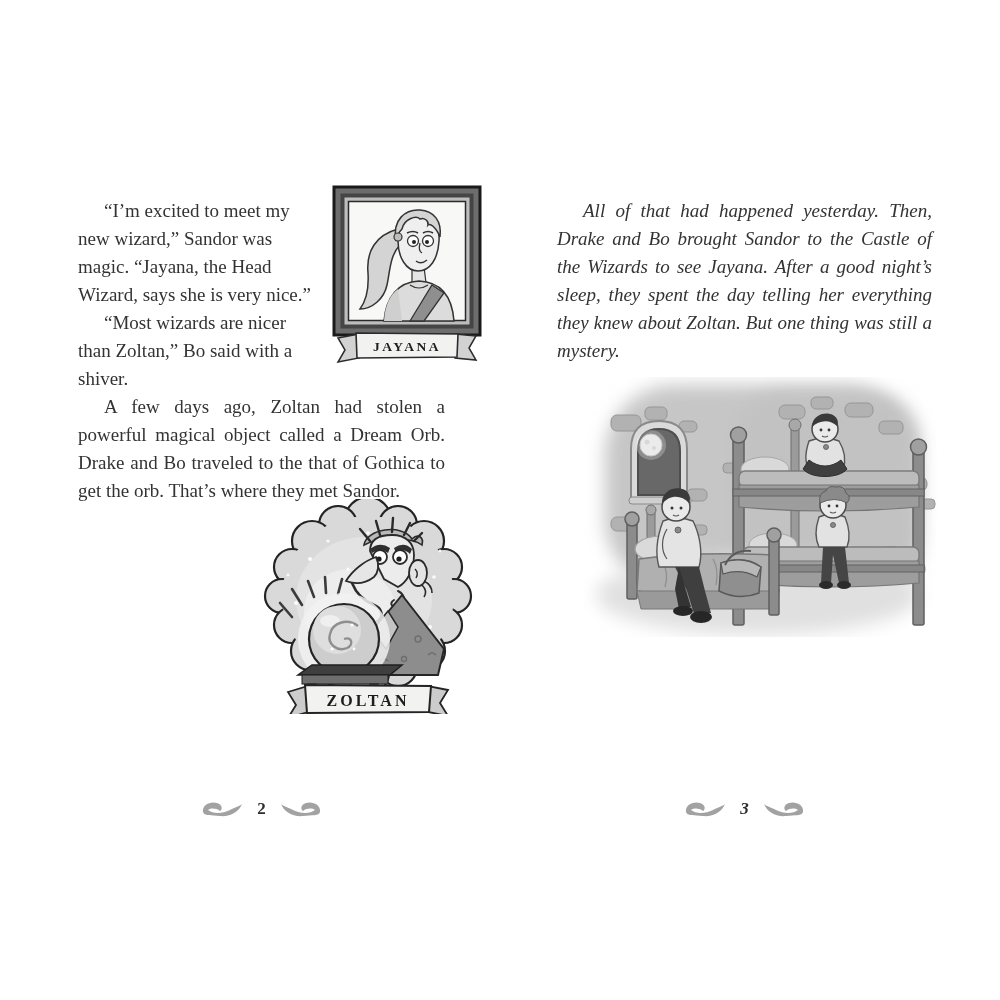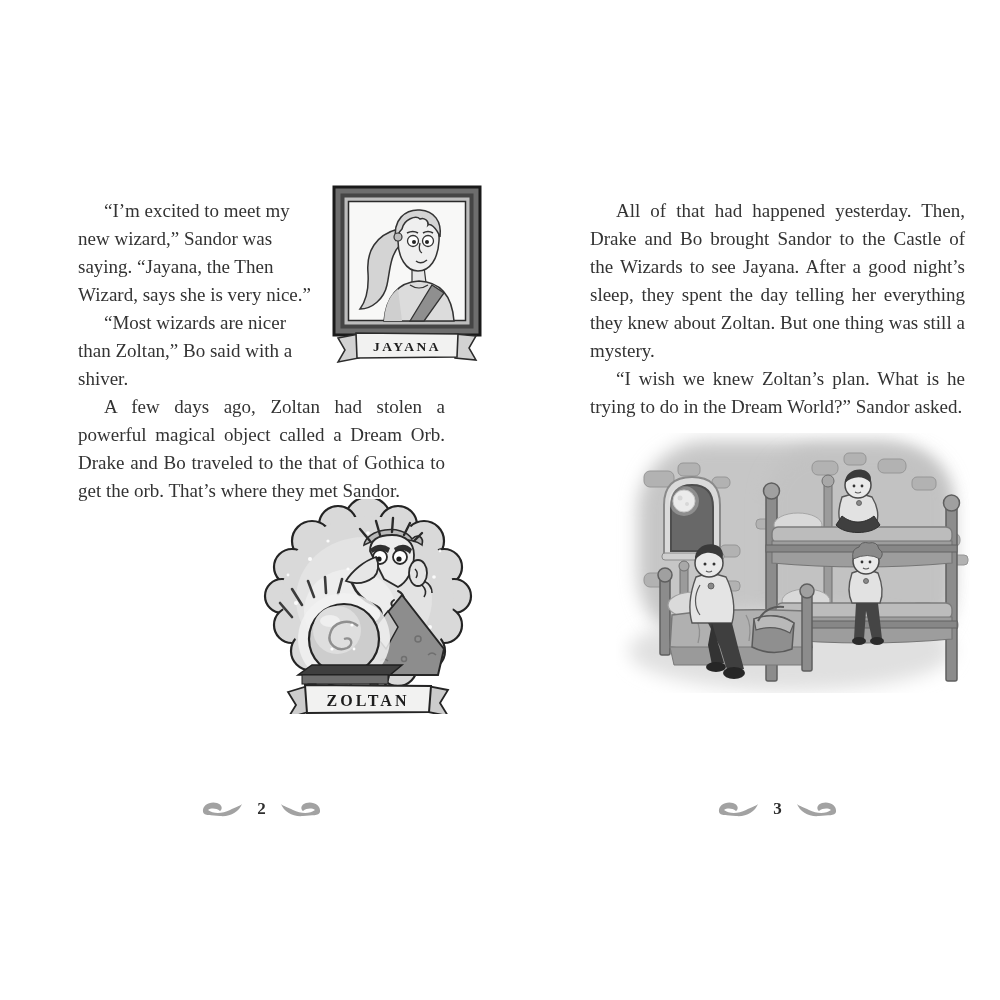--- a/index.html
+++ b/index.html
@@ -2,21 +2,21 @@
 <html><head>
 <meta charset="utf-8">
 <style>
   html,body{margin:0;padding:0;}
   body{
     width:1000px;height:1000px;position:relative;background:#ffffff;
     font-family:"Liberation Serif",serif;color:#333333;overflow:hidden;
   }
   .page{position:absolute;top:197px;font-size:19px;line-height:28px;}
   #left-page{left:78px;width:367px;height:650px;}
-  #right-page{left:590px;width:375px;height:650px;}
+  #right-page{left:557px;width:375px;height:650px;font-style:italic;}
   p{margin:0;text-indent:26px;}
   .justify{text-align:justify;}
   .float-portrait{float:right;width:150px;height:178px;margin:-12px -37px 6px 10px;}
   .float-portrait svg,.float-zoltan svg,.scene svg,.flourish svg{display:block;width:100%;height:100%;}
   .float-zoltan{float:right;width:232px;height:215px;margin:-6px -39px 0 12px;}
   .scene{margin:12px 0 0 26px;width:354px;height:260px;}
   .after-scene{margin-top:12px;}
   .folio{position:absolute;top:603px;left:0;right:0;display:flex;align-items:center;justify-content:center;gap:13px;}
   .folio .num{font-weight:bold;font-size:17px;line-height:1;color:#2e2e2e;transform:translateY(-1px);}
   .flourish{width:44px;height:18px;}
@@ -55,21 +55,21 @@
       </g>
       <g>
         <polygon points="6,153 27,149 27,173 6,177 13,165" fill="#d2d2d2" stroke="#2b2b2b" stroke-width="1.5"></polygon>
         <polygon points="144,151 123,149 123,173 144,175 137,163" fill="#d2d2d2" stroke="#2b2b2b" stroke-width="1.5"></polygon>
         <path d="M24,148 L126,149 L125,172 L25,173 Z" fill="#f2f2f1" stroke="#2b2b2b" stroke-width="1.6"></path>
         <text x="75" y="166" text-anchor="middle" font-size="13.5" font-weight="bold" style="letter-spacing:2.5px" fill="#1e1e1e">JAYANA</text>
       </g>
     </svg>
   </span>
 
-  <p><span>“I’m excited to meet my new wizard,” Sandor was saying. “Jayana, the Then Wizard, says she is very nice.”</span></p>
+  <p><span>“I’m excited to meet my new wizard,” Sandor was magic. “Jayana, the Head Wizard, says she is very nice.”</span></p>
   <p><span>“Most wizards are nicer than Zoltan,” Bo said with a shiver.</span></p>
   <p class="justify"><span>A few days ago, Zoltan had stolen a powerful magical object called a Dream Orb. Drake and Bo traveled to the that of Gothica to get the orb. That’s where they met Sandor.</span></p>
 
   <p>
     
     <span class="float-zoltan">
       <svg viewBox="0 0 232 215">
         <g stroke="#242424" stroke-width="2.2" fill="#d9d9d9">
           <circle cx="116" cy="21" r="23"></circle>
             <circle cx="86" cy="26" r="19"></circle>
@@ -176,21 +176,20 @@
       <svg viewBox="0 0 44 18">
           <path d="M3,12 C2,5 10,1 17,3 C22,4.5 23,9 20,11 C16,8 11,8 8,10 C13,14 22,14 30,10 C35,7.5 40,6 42,4 C39,12 30,17 20,16 C11,15 4,16 3,12 Z" fill="#a2a2a2"></path>
         </svg>
     </span>
   </div>
 </div>
 
 <div class="page" id="right-page">
 
   <p class="justify"><span>All of that had happened yesterday. Then, Drake and Bo brought Sandor to the Castle of the Wizards to see Jayana. After a good night’s sleep, they spent the day telling her everything they knew about Zoltan. But one thing was still a mystery.</span></p>
-  <p class="justify"><span>“I wish we knew Zoltan’s plan. What is he trying to do in the Dream World?” Sandor asked.</span></p>
 
   <div class="scene">
     <svg viewBox="0 0 354 260">
       <defs>
         <filter id="soft" x="-40%" y="-40%" width="180%" height="180%">
             <feGaussianBlur stdDeviation="5"></feGaussianBlur>
           </filter>
         <filter id="softer" x="-40%" y="-40%" width="180%" height="180%">
             <feGaussianBlur stdDeviation="9"></feGaussianBlur>
           </filter>

